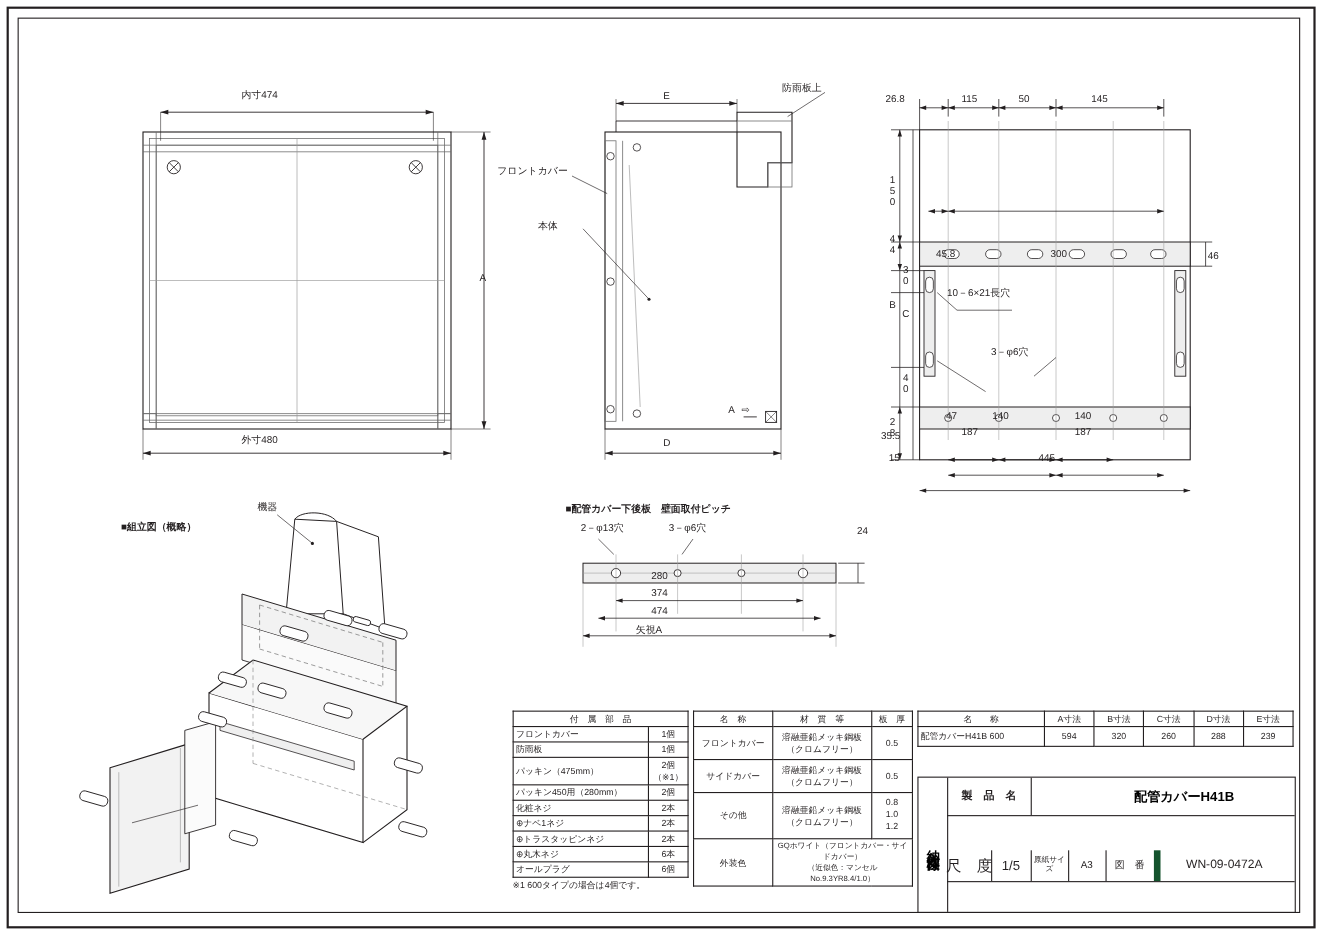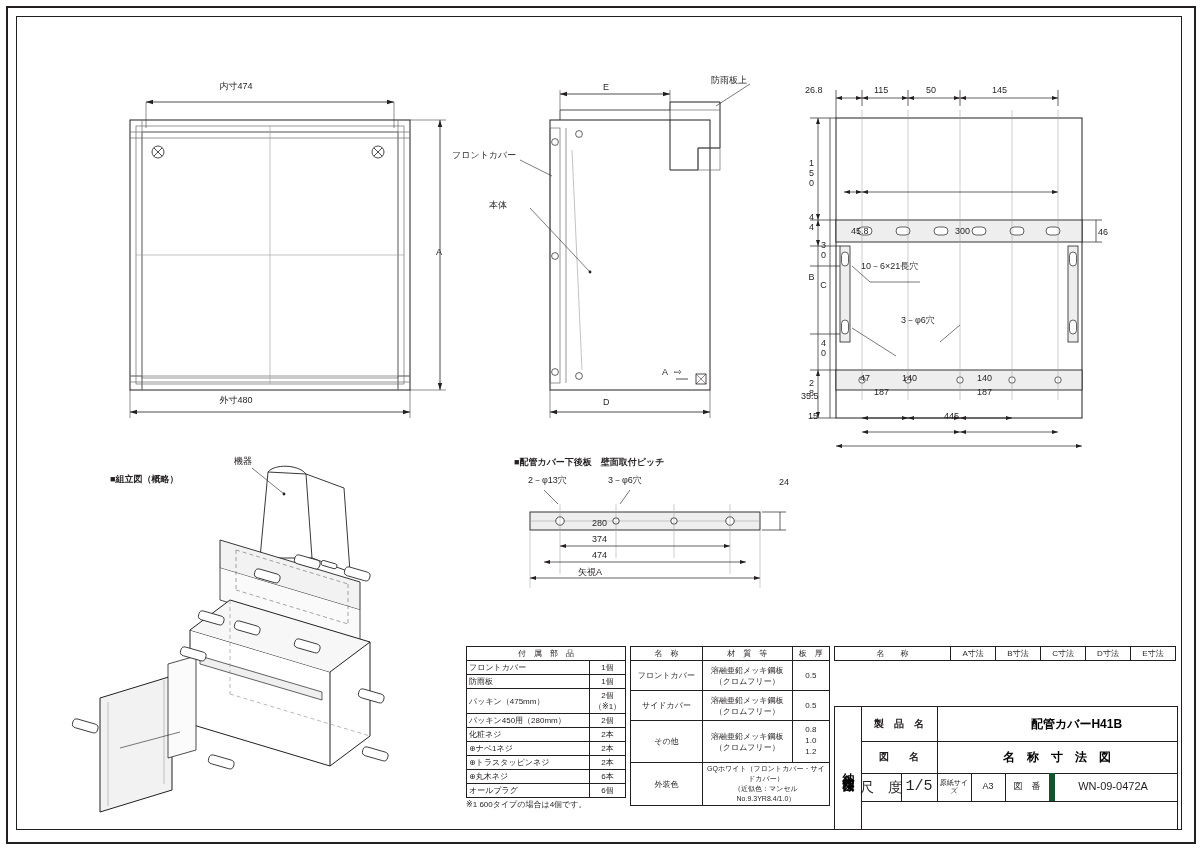--- a/index.html
+++ b/index.html
@@ -525,53 +525,53 @@
   <table class="t" style="left:834px;top:646px;width:342px;">
     <tbody>
         <tr>
       <td style="width:122px;">名　　称</td>
       <td style="width:44px;">A寸法</td>
       <td style="width:44px;">B寸法</td>
       <td style="width:44px;">C寸法</td>
       <td style="width:44px;">D寸法</td>
       <td style="width:44px;">E寸法</td>
     </tr>
+    <tr style="height:18px;">
+      <td class="l">配管カバーH41B 600</td>
+      <td>594</td>
+      <td>320</td>
+      <td>260</td>
+      <td>288</td>
+      <td>239</td>
+    </tr>
   </tbody>
     </table>
 
   <div style="position:absolute;left:834px;top:706px;width:342px;height:122px;border:1px solid #231f20;">
 
     <div style="position:absolute;left:0;top:0;width:26px;height:100%;border-right:1px solid #231f20;display:flex;align-items:center;justify-content:center;">
       <div class="vert nyusho">納入仕様図</div>
     </div>
 
     <div style="position:absolute;left:26px;top:0;width:316px;height:34px;border-bottom:1px solid #231f20;">
       <div style="position:absolute;left:0;top:0;width:76px;height:100%;border-right:1px solid #231f20;display:flex;align-items:center;justify-content:center;">
         <span class="lbl" style="position:static;font-size:10px;font-weight:bold;">製　品　名</span>
       </div>
       <div style="position:absolute;left:76px;top:0;right:0;height:100%;display:flex;align-items:center;justify-content:center;margin-left:39px;">
         <span class="tb-title">配管カバーH41B</span>
       </div>
     </div>
 
-    <div style="position:absolute;left:26px;top:34px;width:316px;height:32px;border-bottom:1px solid #231f20;">
-      <div style="position:absolute;left:0;top:0;width:76px;height:100%;border-right:1px solid #231f20;display:flex;align-items:center;justify-content:center;">
-        <span class="lbl" style="position:static;font-size:10px;font-weight:bold;">図　　名</span>
-      </div>
-      <div style="position:absolute;left:76px;top:0;right:0;height:100%;display:flex;align-items:center;justify-content:center;">
-        <span class="tb-title">名　称　寸　法　図</span>
-      </div>
-    </div>
 
     <div style="position:absolute;left:26px;top:66px;width:316px;height:28px;border-bottom:1px solid #231f20;">
       <div style="position:absolute;left:0;top:0;width:40px;height:100%;border-right:1px solid #231f20;display:flex;align-items:center;justify-content:center;">
         <span class="lbl" style="position:static;font-size:14px;">尺　度</span>
       </div>
       <div style="position:absolute;left:40px;top:0;width:36px;height:100%;border-right:1px solid #231f20;display:flex;align-items:center;justify-content:center;">
-        <span class="lbl" style="position:static;font-size:15px;font-family:Liberation Mono, monospace;">1/5</span>
+        <span class="lbl" style="position:static;font-size:12px;">1/5</span>
       </div>
       <div style="position:absolute;left:76px;top:0;width:34px;height:100%;border-right:1px solid #231f20;display:flex;align-items:center;justify-content:center;">
         <span class="lbl" style="position:static;font-size:7px;line-height:1.1;text-align:center;white-space:pre-line;">原紙サイズ</span>
       </div>
       <div style="position:absolute;left:110px;top:0;width:34px;height:100%;border-right:1px solid #231f20;display:flex;align-items:center;justify-content:center;">
         <span class="lbl" style="position:static;font-size:9px;">A3</span>
       </div>
       <div style="position:absolute;left:144px;top:0;width:44px;height:100%;border-right:6px solid #14532d;display:flex;align-items:center;justify-content:center;">
         <span class="lbl" style="position:static;font-size:9px;">図　番</span>
       </div>

